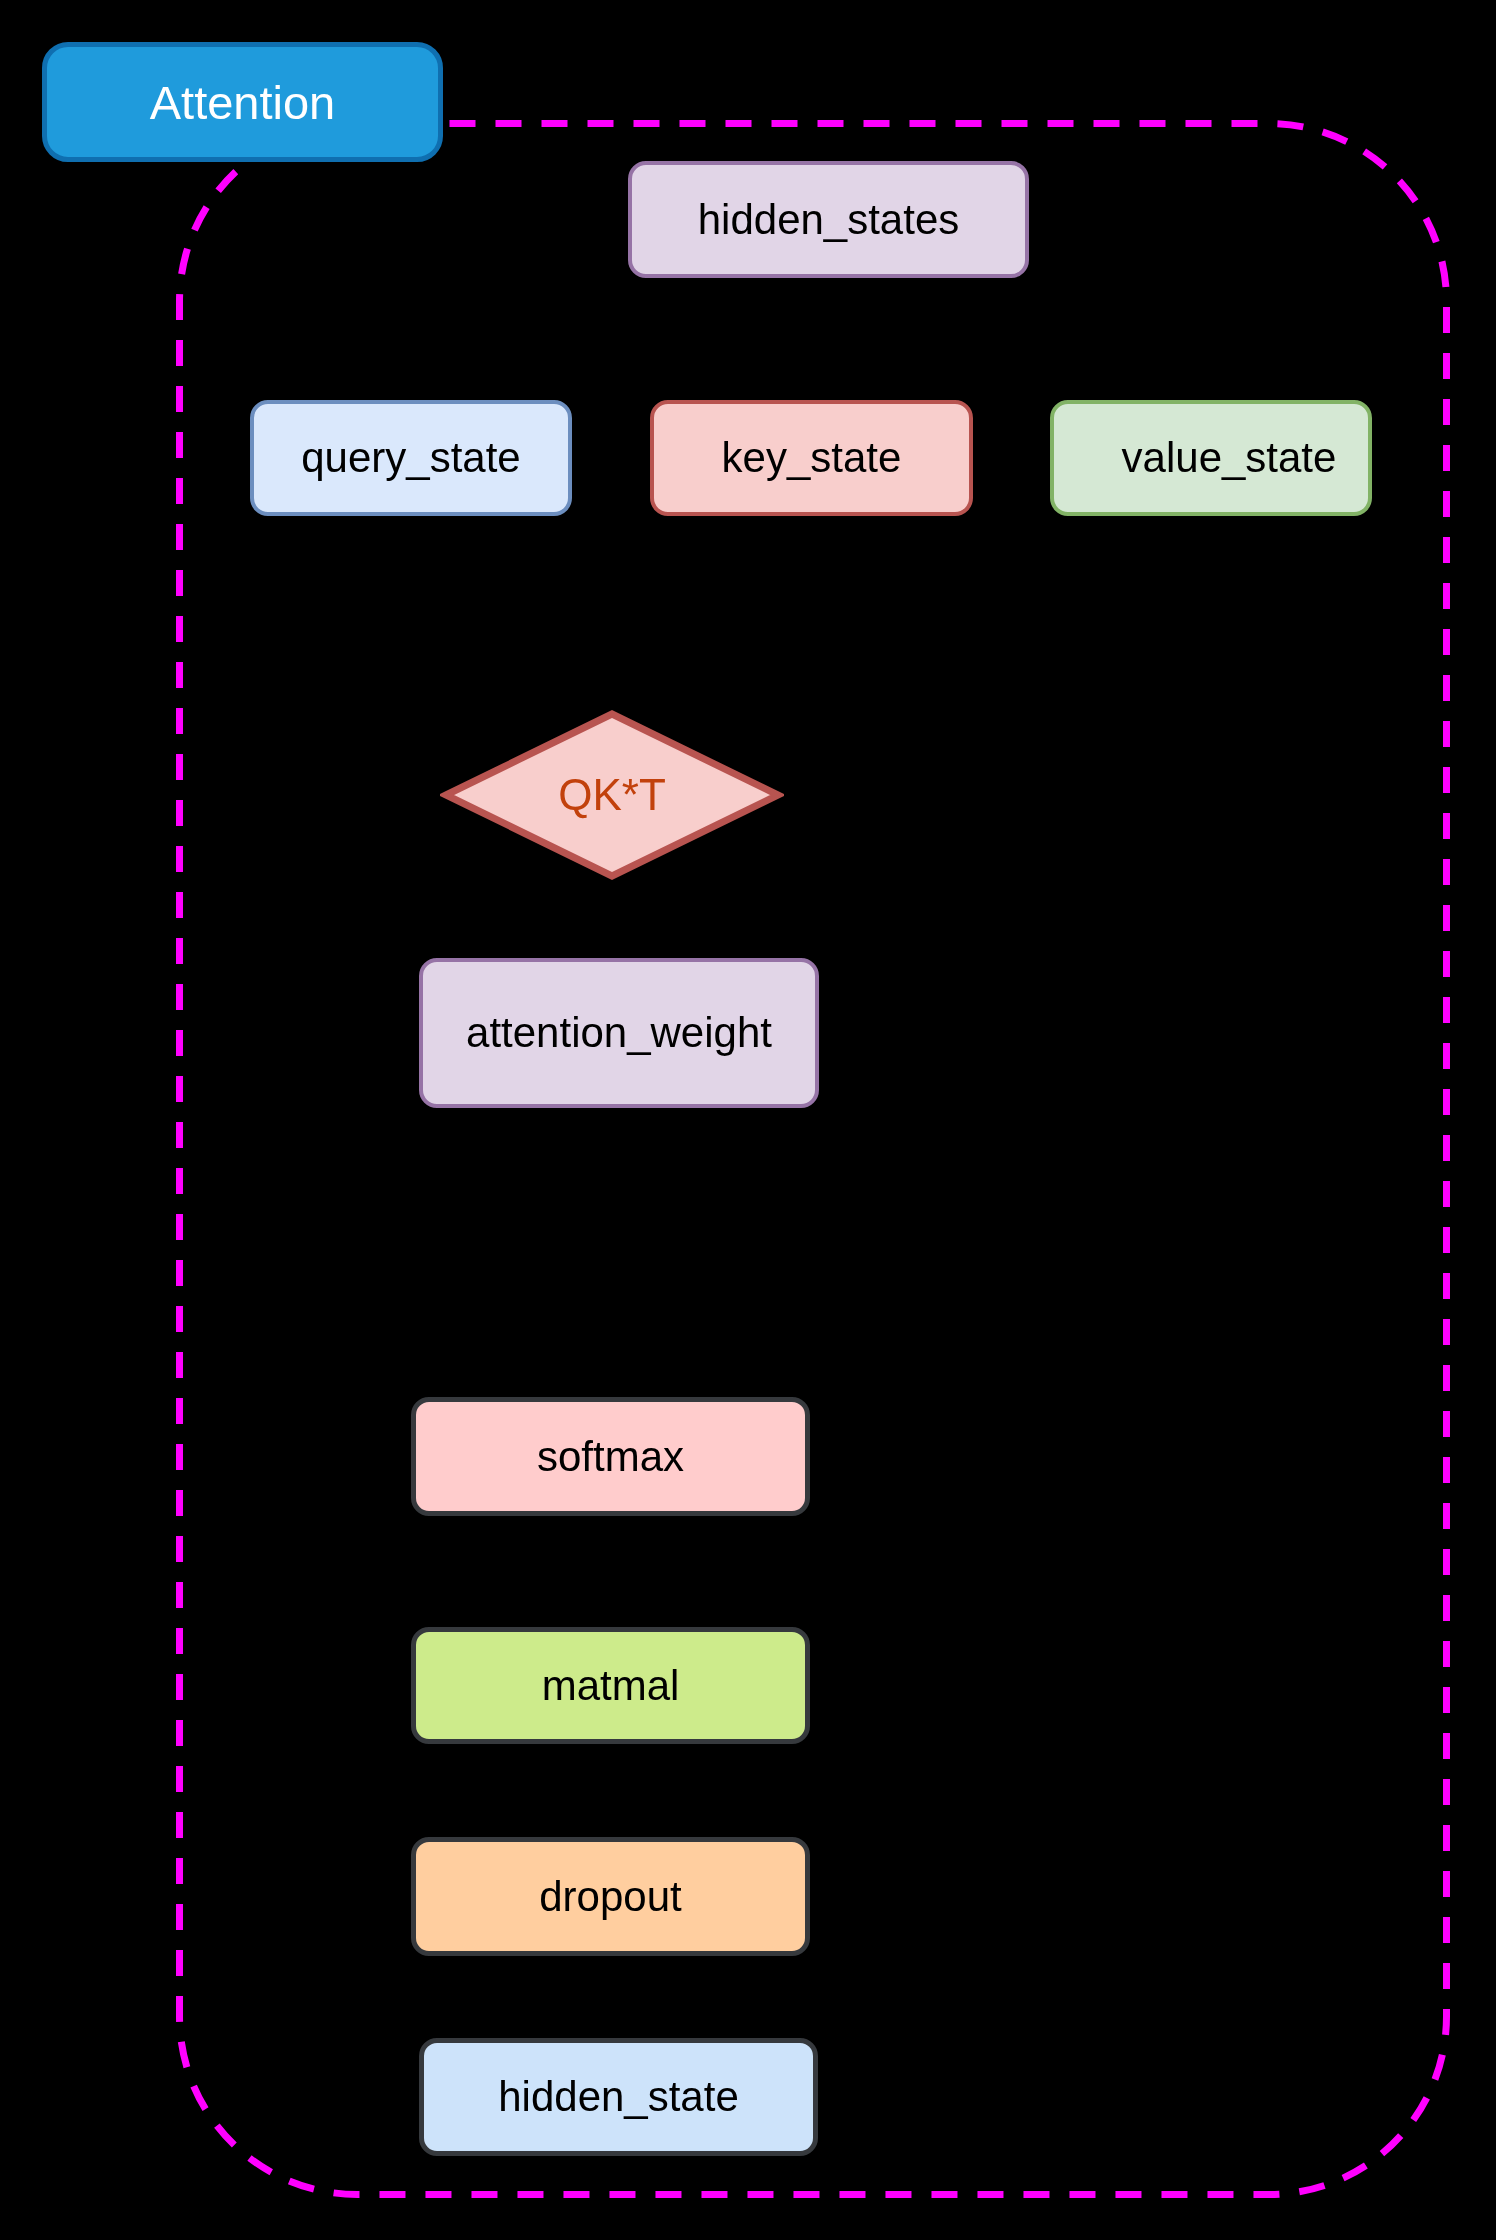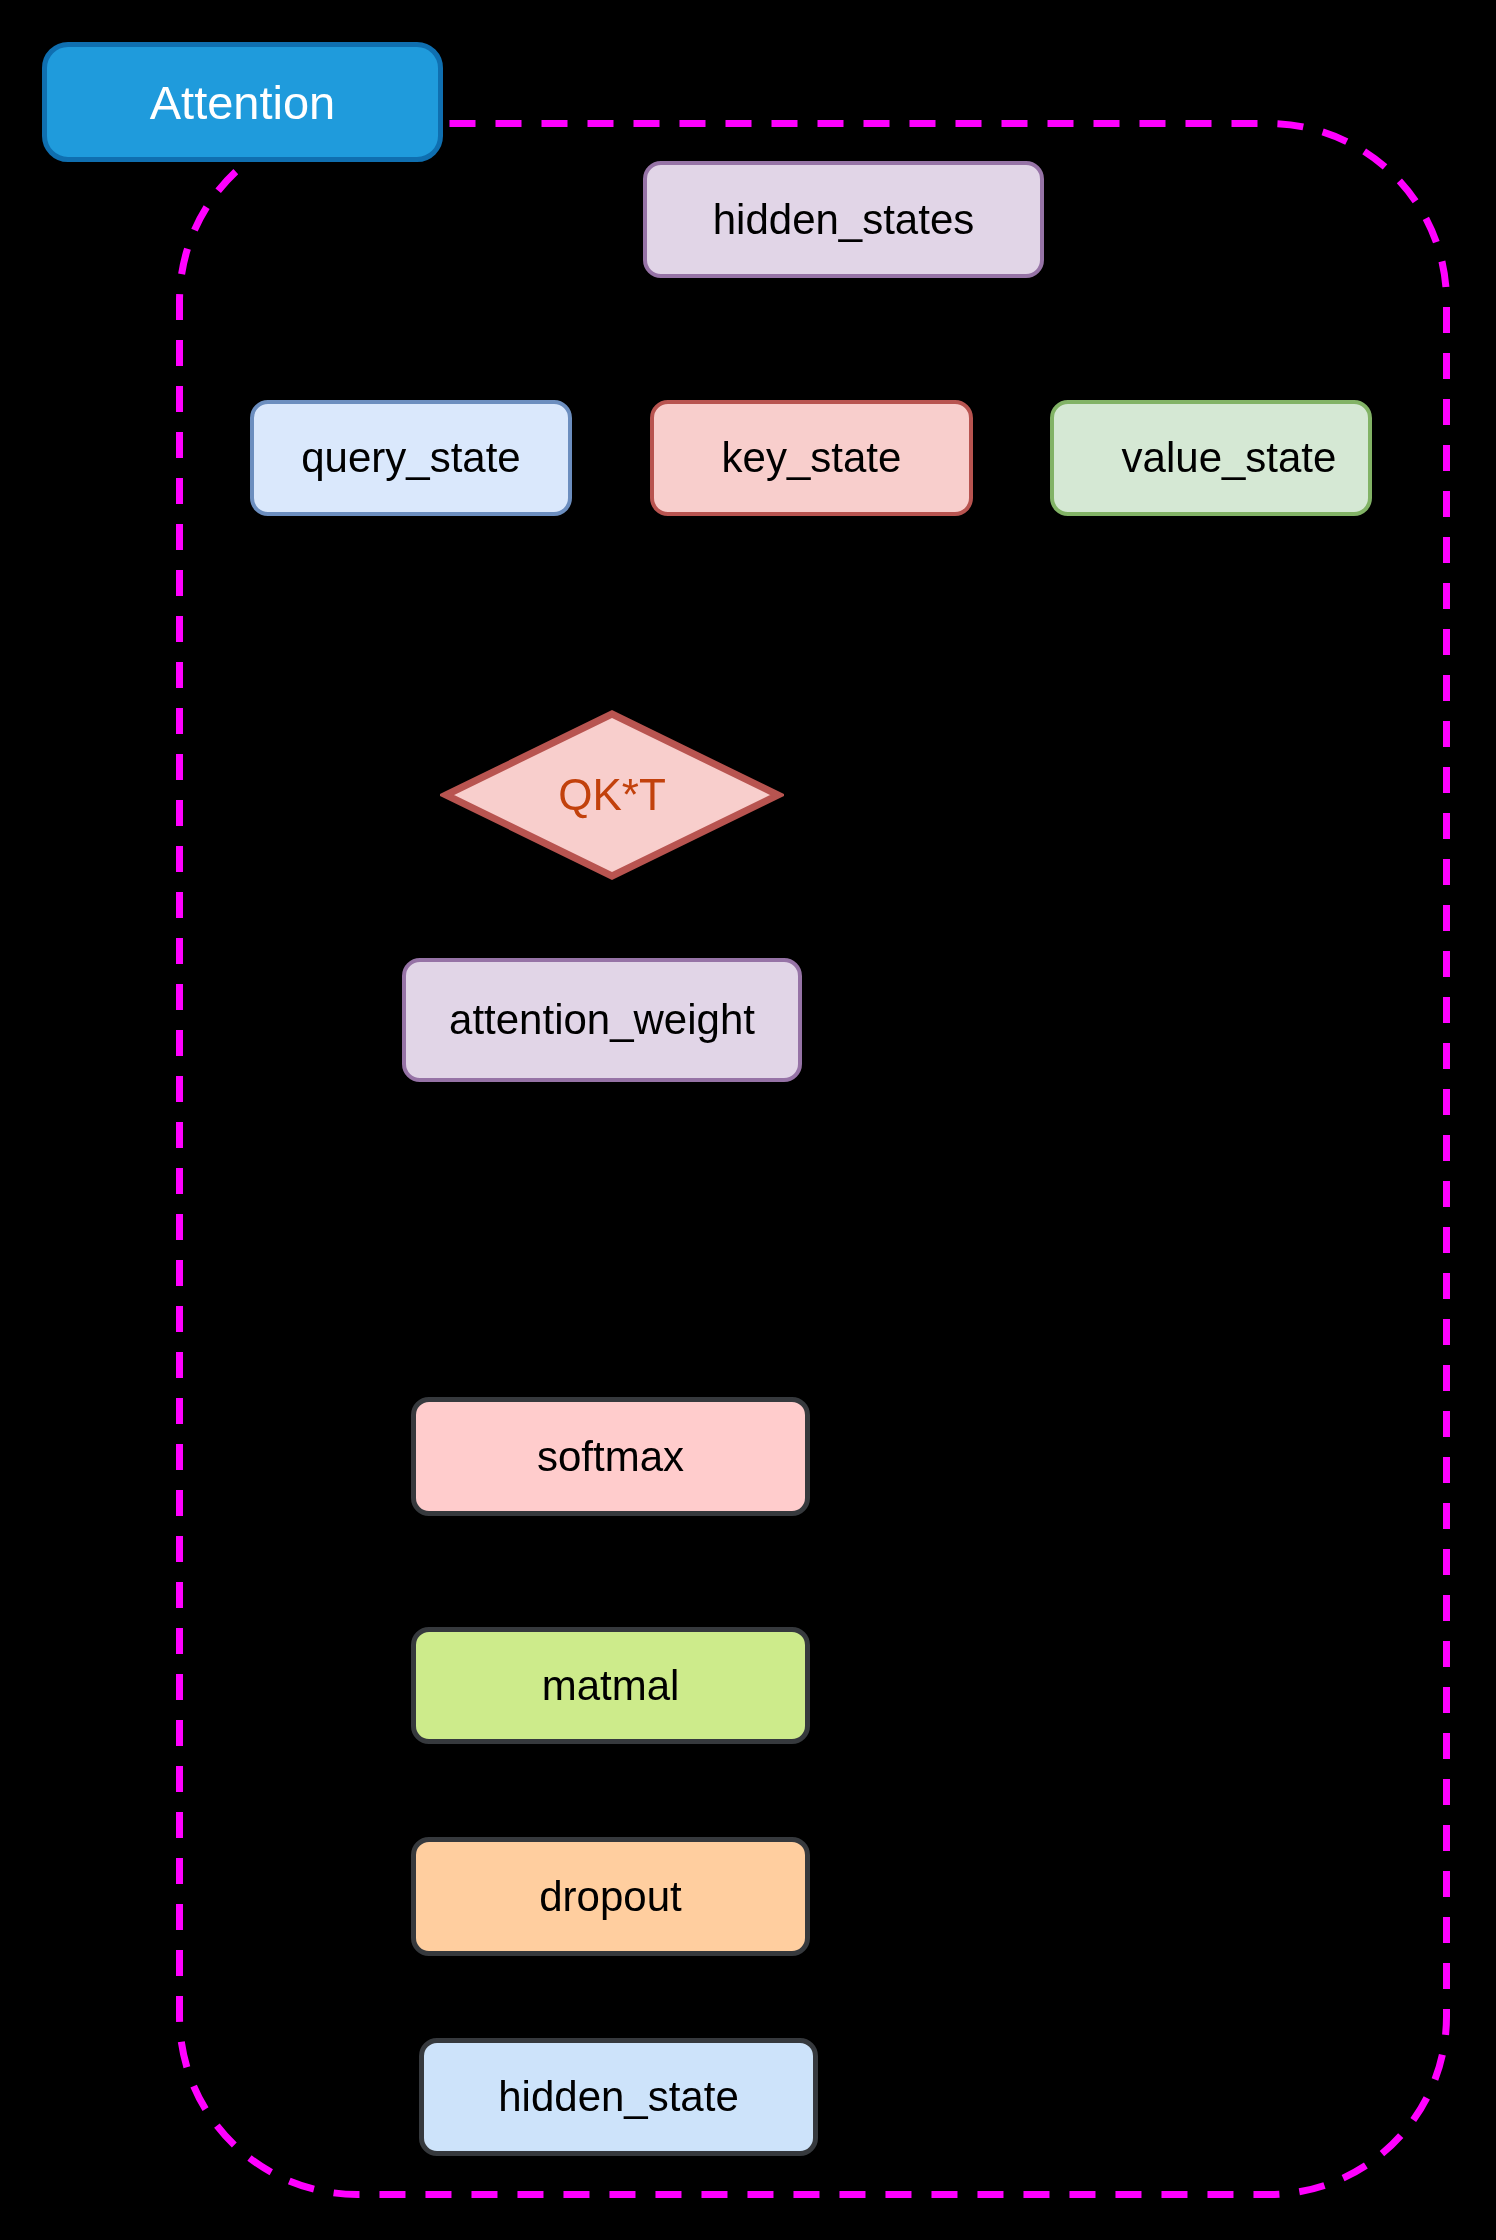--- a/index.html
+++ b/index.html
@@ -45,25 +45,25 @@
     border: 4px solid #000000;
     border-radius: 18px;
     display: flex;
     align-items: center;
     justify-content: center;
     font-size: 42px;
     color: #000000;
     z-index: 2;
   }
   .node.dark-border { border-width: 5px; }
-  #n-hidden-states    { left: 643px;  top: 161px;  width: 401px; height: 117px; }
+  #n-hidden-states    { left: 628px;  top: 161px;  width: 401px; height: 117px; }
   #n-query-state      { left: 250px;  top: 400px;  width: 322px; height: 116px; }
   #n-key-state        { left: 650px;  top: 400px;  width: 323px; height: 116px; }
   #n-value-state      { left: 1050px; top: 400px;  width: 322px; height: 116px; padding-left: 36px; }
-  #n-attention-weight { left: 402px;  top: 958px;  width: 400px; height: 124px; text-align: center; }
+  #n-attention-weight { left: 419px;  top: 958px;  width: 400px; height: 150px; text-align: center; }
   #n-position-bias    { left: 411px;  top: 1177px; width: 399px; height: 120px; }
   #n-softmax          { left: 411px;  top: 1397px; width: 399px; height: 119px; }
   #n-matmal           { left: 411px;  top: 1627px; width: 399px; height: 117px; }
   #n-dropout          { left: 411px;  top: 1837px; width: 399px; height: 119px; }
   #n-hidden-state     { left: 411px;  top: 2038px; width: 399px; height: 118px; margin-left: 8px; }
   .diamond-wrap {
     position: absolute;
     left: 440px;
     top: 708px;
     width: 344px;

